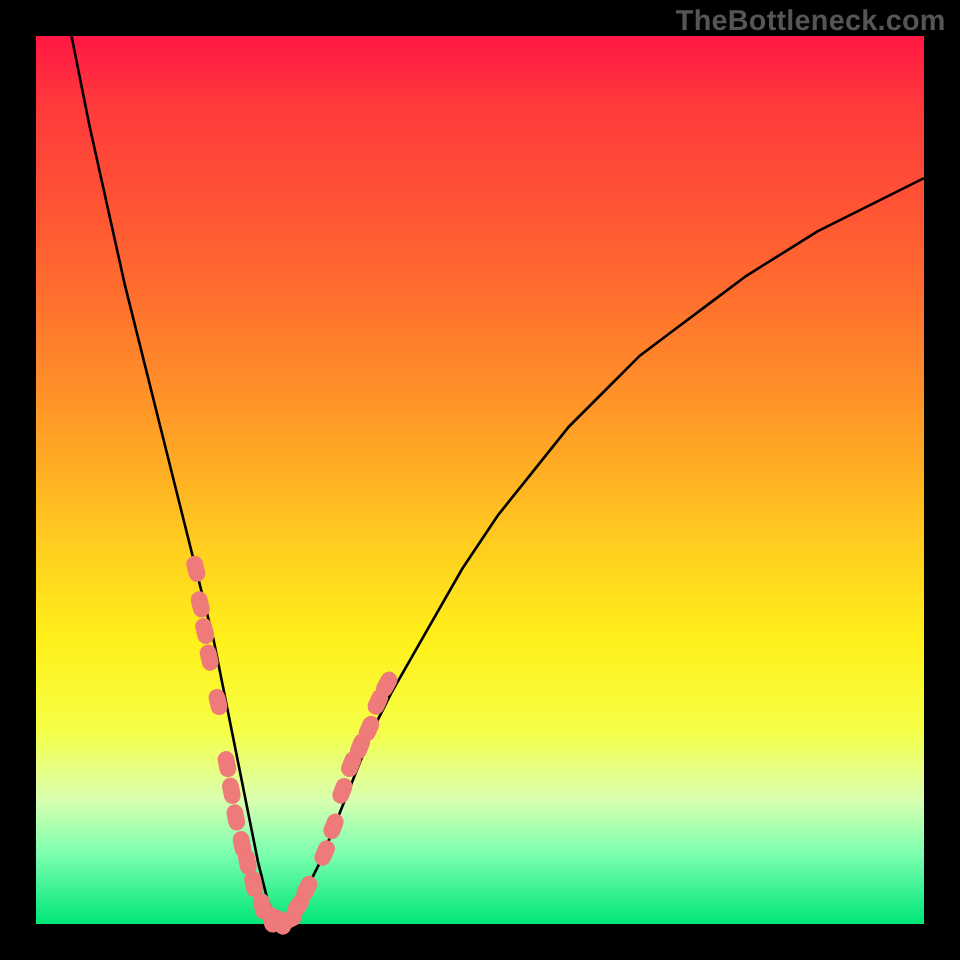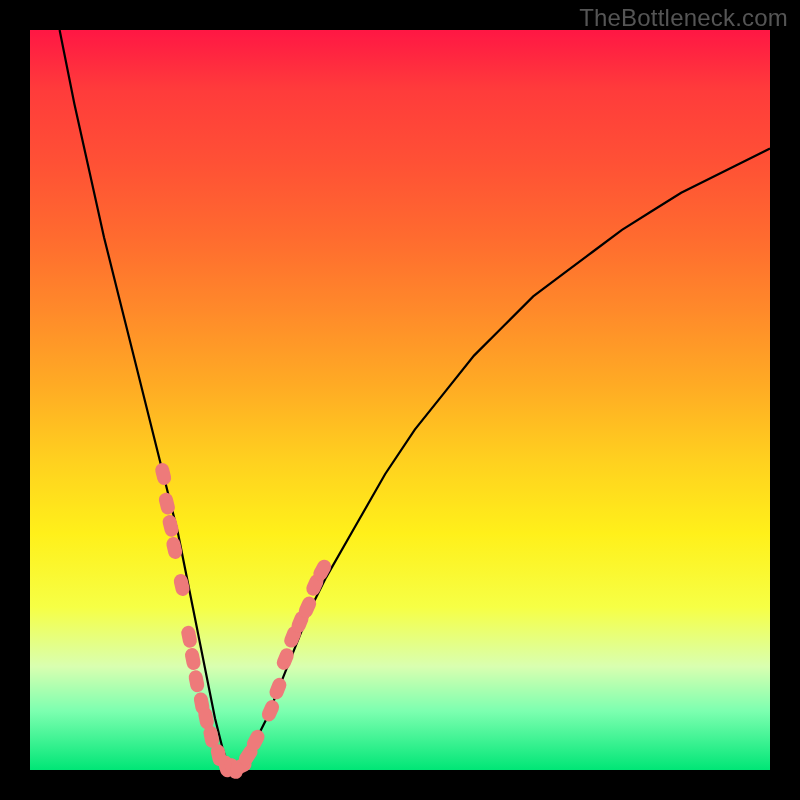--- a/index.html
+++ b/index.html
@@ -31,21 +31,21 @@
       #7dffb0 92%,
       #00e676 100%
     );
   }
   .watermark {
     position: absolute;
     top: 4px;
     right: 12px;
     color: #555555;
     font-size: 24px;
-    font-weight: 400;
+    font-weight: 700;
     letter-spacing: 0.2px;
     z-index: 5;
     margin-left: 44px;
   }
   svg.overlay {
     position: absolute;
     left: 0;
     top: 0;
     width: 740px;
     height: 740px;

